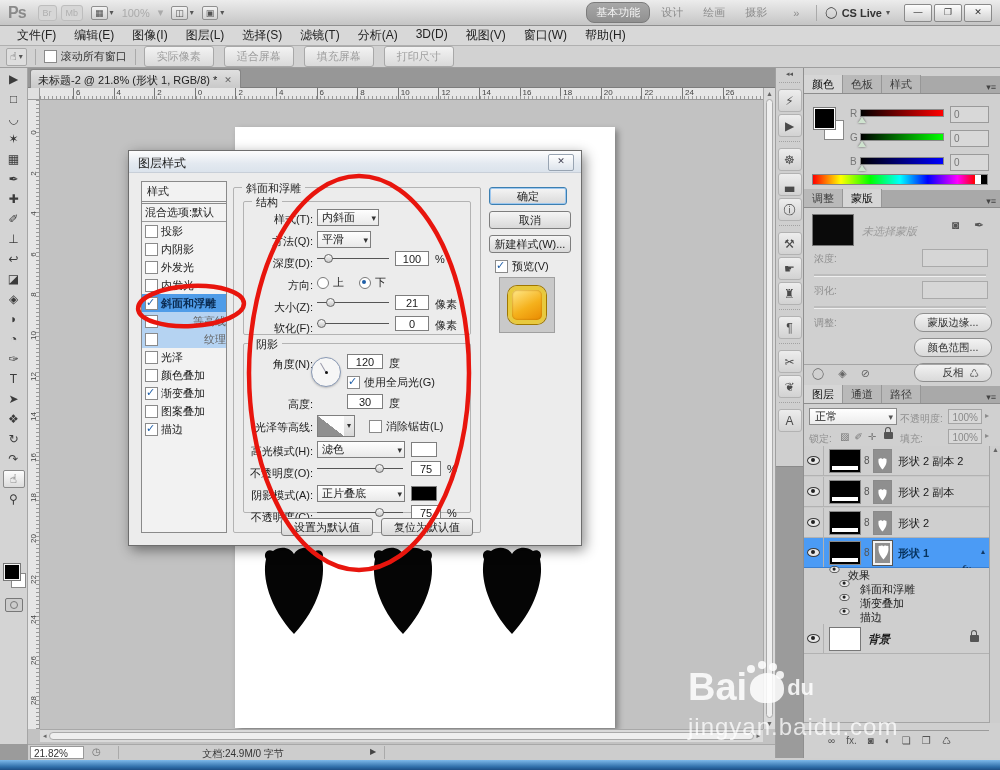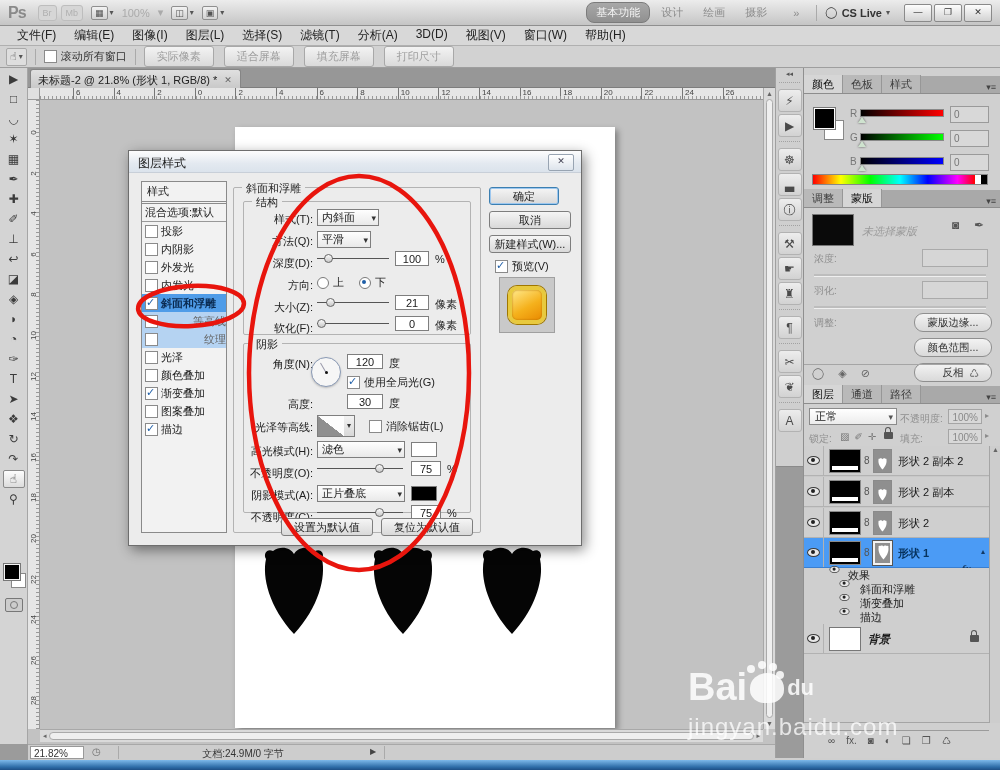--- a/index.html
+++ b/index.html
@@ -707,21 +707,21 @@
         <span class="sthumb" style="left:58px;"></span>
       </div>
     <div class="vbox" style="left:282px;top:354px;width:30px;">75</div>
     <span class="unit" style="left:318px;top:356px;">%</span>
 
     <div id="dlg-footer">
         <div class="wbtn" style="left: 152px; top: 367px; width: 92px;">设置为默认值</div>
         <div class="wbtn" style="left: 252px; top: 367px; width: 92px;">复位为默认值</div>
       </div>
 
-    <div class="wbtn default" style="left:360px;top:36px;width:70px;">确定</div>
+    <div class="wbtn default" style="left:360px;top:36px;width:78px;">确定</div>
     <div class="wbtn" style="left:360px;top:60px;width:82px;">取消</div>
     <div class="wbtn" style="left:360px;top:84px;width:82px;">新建样式(W)...</div>
     <span class="dcb" style="left:366px;top:108px;">
       <span class="cb on"></span>
         <span>预览(V)</span>
       </span>
     <div class="pvbox">
         <div class="pvsq"></div>
       </div>
   </div>

